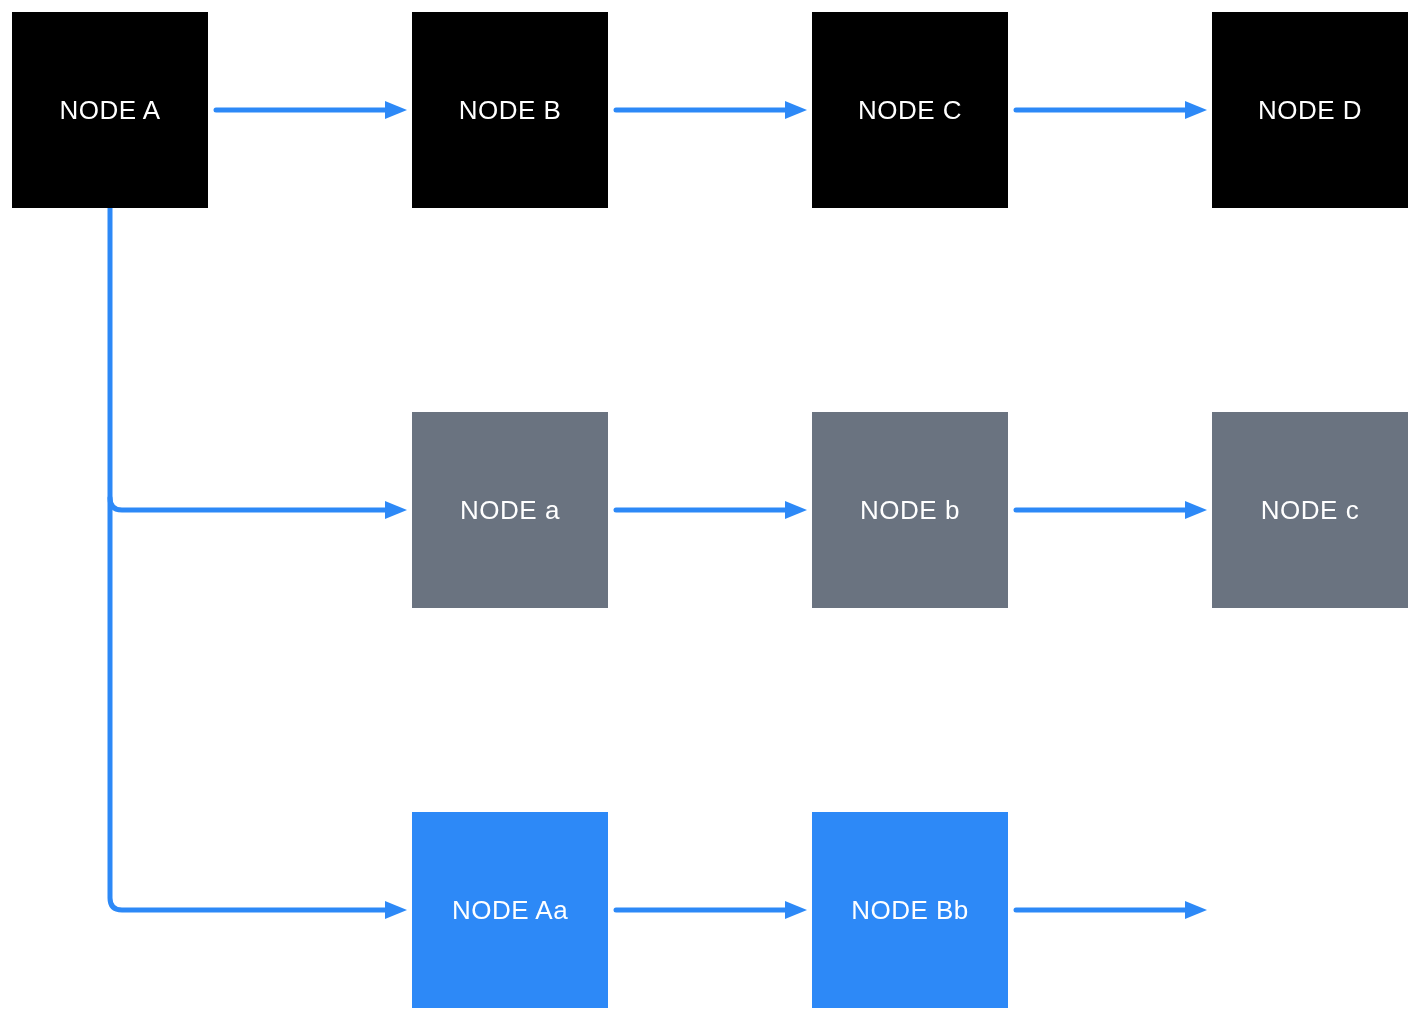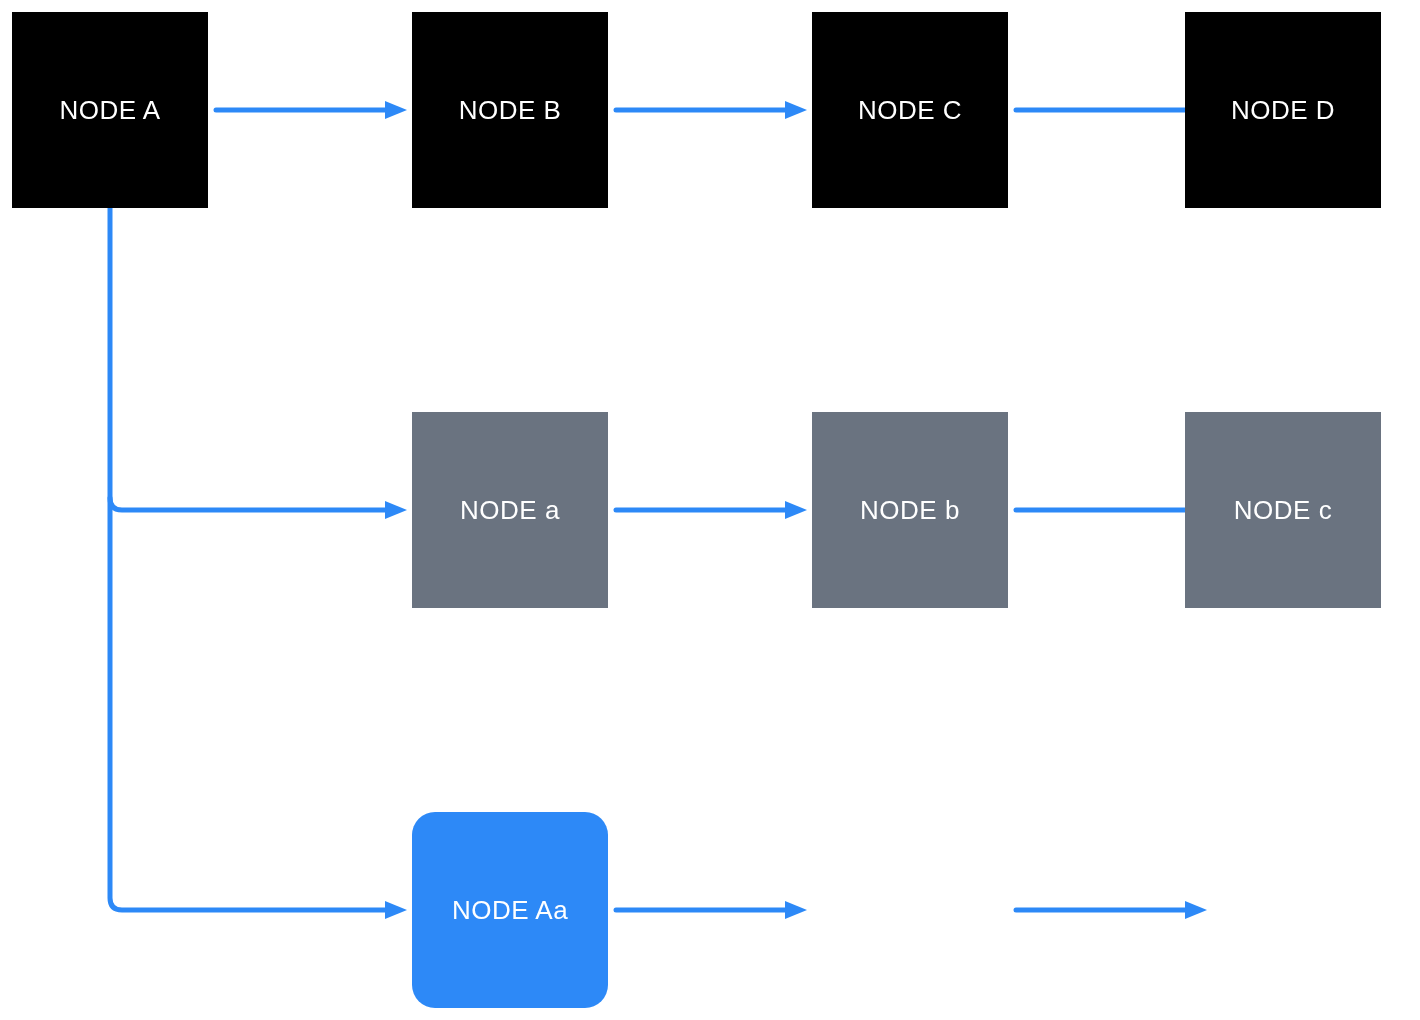--- a/index.html
+++ b/index.html
@@ -34,32 +34,32 @@
   .node {
     position: absolute;
     width: 196px;
     height: 196px;
     display: flex;
     align-items: center;
     justify-content: center;
   }
   .node--black { background: var(--c-node-black, #000); }
   .node--gray  { background: var(--c-node-gray, #6a7380); }
-  .node--blue  { background: var(--c-node-blue, #2d89f7); border-radius: 23px; }
+  .node--blue  { background: var(--c-node-blue, #2d89f7); }
   .node-label {
     color: var(--c-label-text, #fff);
     font-size: 26px;
     font-weight: 500;
     letter-spacing: 0.5px;
     white-space: nowrap;
   }
   .c1 { left: 12px; }
   .c2 { left: 412px; }
   .c3 { left: 812px; }
-  .c4 { left: 1185px; }
+  .c4 { left: 1212px; }
   .r1 { top: 12px; }
   .r2 { top: 412px; }
   .r3 { top: 812px; }
 </style>
 </head>
 <body>
 
 <div class="canvas">
 
   <svg class="edges" viewBox="0 0 1420 1020" xmlns="http://www.w3.org/2000/svg">
@@ -125,14 +125,17 @@
   <div class="node node--gray r2 c3">
     <span class="node-label">NODE b</span>
   </div>
   <div class="node node--gray r2 c4">
     <span class="node-label">NODE c</span>
   </div>
 
   <div class="node node--blue r3 c2">
     <span class="node-label">NODE Aa</span>
   </div>
+  <div class="node node--blue r3 c3">
+    <span class="node-label">NODE Bb</span>
+  </div>
 
 </div>
 
 </body></html>

